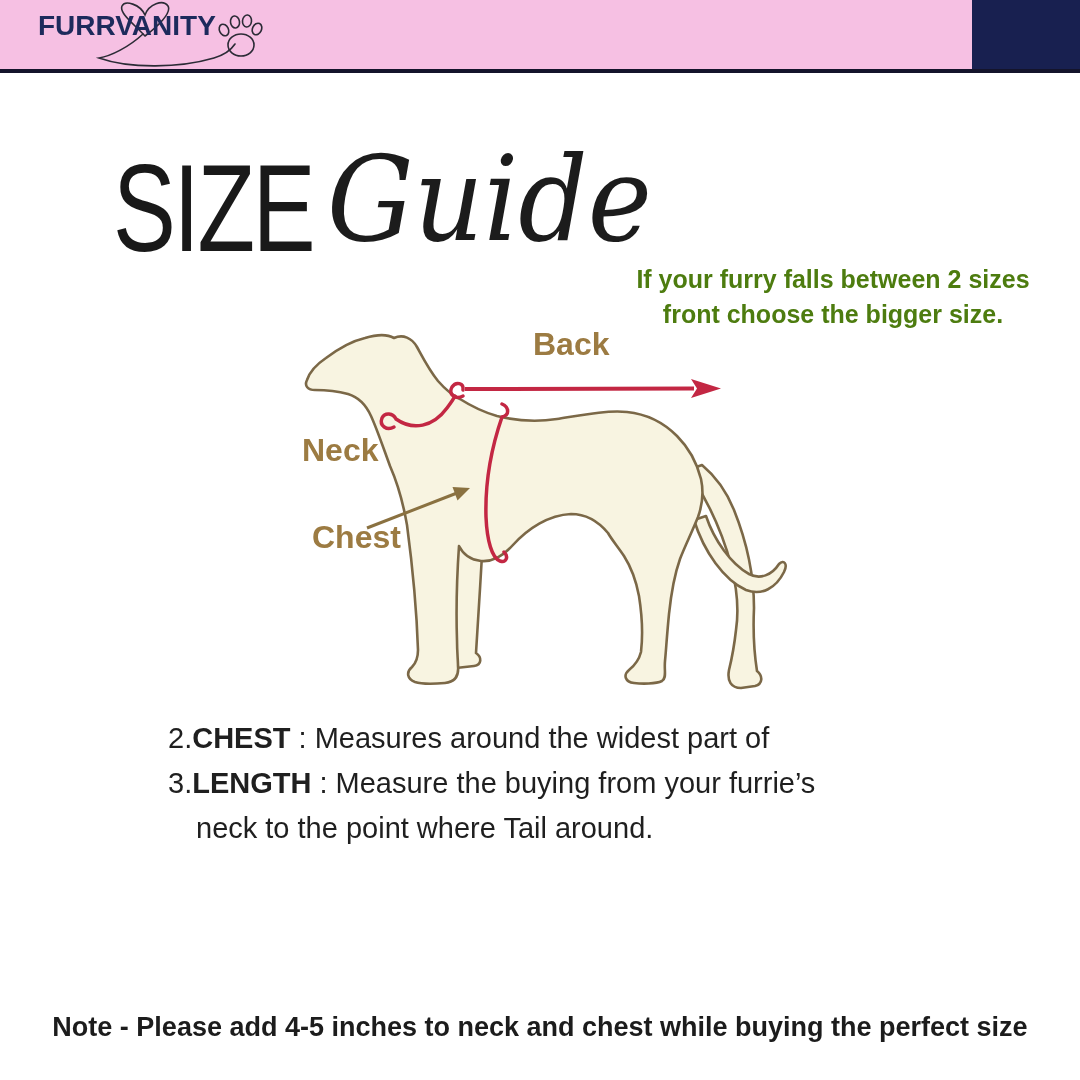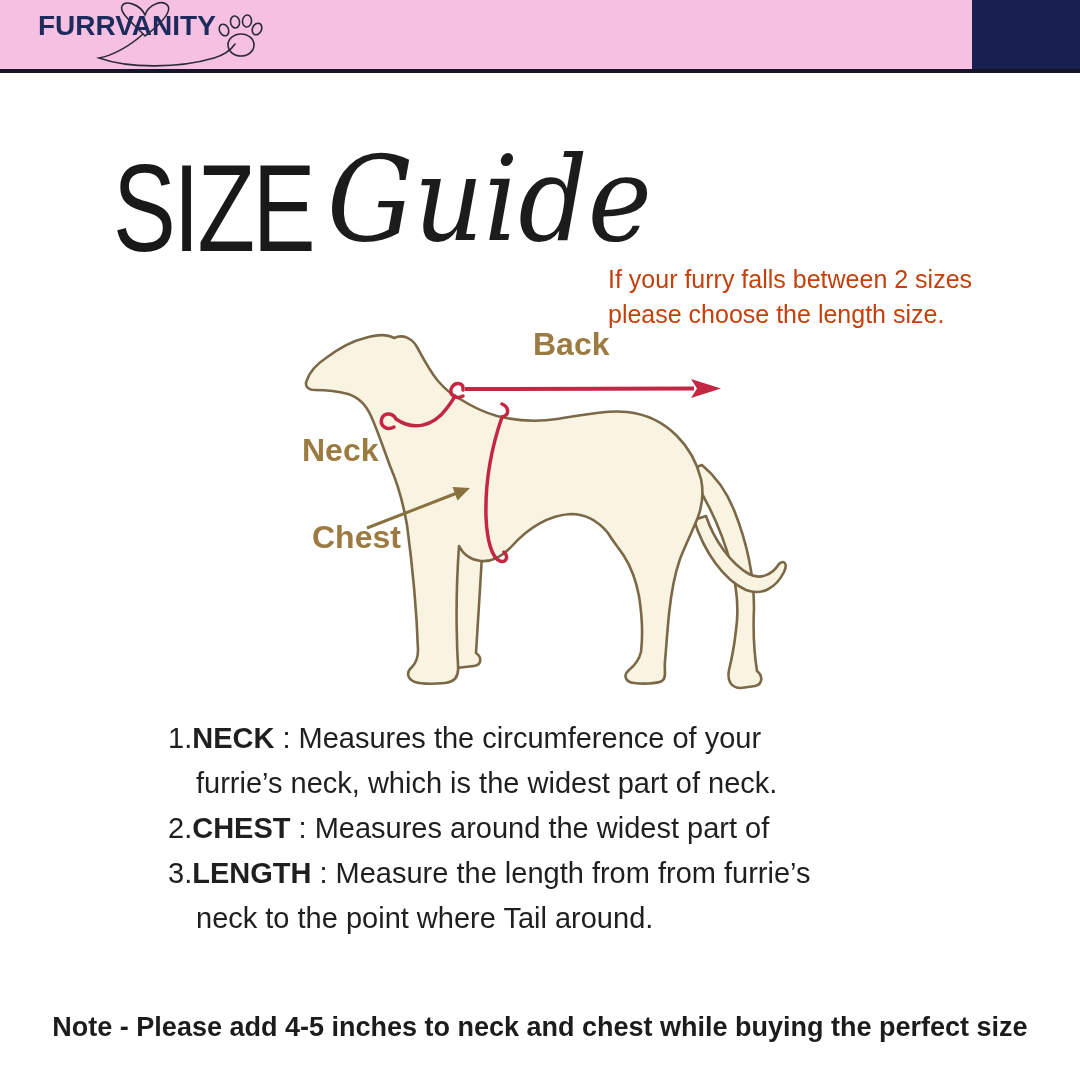--- a/index.html
+++ b/index.html
@@ -23,22 +23,22 @@
     color:#191919;letter-spacing:-3px;line-height:1;
     transform:scaleX(0.76);transform-origin:left top;
   }
   .title-script{
     position:absolute;left:327px;top:140px;font-size:118px;line-height:1;
     font-family:"DejaVu Serif",serif;font-style:italic;color:#1c1c1c;
     transform:scaleX(0.92);transform-origin:left top;
   }
   
   .intro{
-    position:absolute;left:608px;top:262px;width:450px;
-    font-size:25px;font-weight:normal;color:#c2410c;line-height:35px;
+    position:absolute;left:608px;top:262px;width:450px;text-align:center;
+    font-size:25px;font-weight:bold;color:#4d7c0f;line-height:35px;
   }
   
   .dog-figure{position:absolute;left:290px;top:330px;width:545px;height:370px;}
   
   .instructions{
     position:absolute;left:168px;top:716px;width:820px;
     font-size:29px;color:#1f1f1f;line-height:45px;
   }
   .item-term{font-weight:bold;}
   .item-line2{padding-left:28px;}
@@ -73,21 +73,21 @@
     </svg>
     <div class="logo-text">FURRVANITY</div>
   </div>
 </div>
 
 <div class="title-main">SIZE</div>
 <div class="title-script">Guide</div>
 
 <div class="intro">
   <div>If your furry falls between 2 sizes</div>
-  <div>please choose the length size.</div>
+  <div>front choose the bigger size.</div>
 </div>
 
 <svg class="dog-figure" viewBox="0 0 545 370">
 
   <path d="M 160 200 C 160 235 161 270 163 300 C 164 310 162 318 158 324 C 154 330 156 337 166 338 L 184 336 C 192 335 192 327 186 323 C 188 295 190 258 192 225 C 193 210 192 200 190 195 Z" fill="#f8f4e1" stroke="#7b6847" stroke-width="2.6" stroke-linejoin="round"></path>
 
   <path d="M 398 140 C 416 168 432 200 441 235 C 447 258 449 280 446 300 C 444 318 441 332 439 340 C 437 351 441 358 451 358 L 465 356 C 473 354 473 346 467 341 C 464 322 463 300 464 278 C 464 250 458 215 444 180 C 436 160 424 145 412 135 Z" fill="#f8f4e1" stroke="#7b6847" stroke-width="2.6" stroke-linejoin="round"></path>
 
   <path d="M 404 190 C 414 222 434 250 456 260 C 472 266 486 258 494 242 C 498 234 494 229 489 234 C 482 245 470 250 459 244 C 441 234 424 210 416 186 Z" fill="#f8f4e1" stroke="#7b6847" stroke-width="2.6" stroke-linejoin="round"></path>
 
@@ -117,25 +117,21 @@
   <line x1="77" y1="198" x2="167" y2="163" stroke="#8a7140" stroke-width="3"></line>
   <polygon points="180,158 167.5,170.5 162.5,157" fill="#8a7140"></polygon>
 
   <text x="243" y="25" font-family="Liberation Sans, sans-serif" font-size="32" font-weight="bold" fill="#9c7b42">Back</text>
   <text x="12" y="131" font-family="Liberation Sans, sans-serif" font-size="32" font-weight="bold" fill="#9c7b42">Neck</text>
   <text x="22" y="218" font-family="Liberation Sans, sans-serif" font-size="32" font-weight="bold" fill="#9c7b42">Chest</text>
 </svg>
 
 <div class="instructions">
   <div class="item">
-    <div><span>1.</span><span class="item-term">NECK</span><span> : </span><span>Measures the circumference of your</span></div>
-    <div class="item-line2">furrie’s neck, which is the widest part of neck.</div>
-  </div>
-  <div class="item">
     <div><span>2.</span><span class="item-term">CHEST</span><span> : </span><span>Measures around the widest part of</span></div>
   </div>
   <div class="item">
-    <div><span>3.</span><span class="item-term">LENGTH</span><span> : </span><span>Measure the length from from furrie’s</span></div>
+    <div><span>3.</span><span class="item-term">LENGTH</span><span> : </span><span>Measure the buying from your furrie’s</span></div>
     <div class="item-line2">neck to the point where Tail around.</div>
   </div>
 </div>
 
 <div class="note">Note - Please add 4-5 inches to neck and chest while buying the perfect size</div>
 
 </body></html>

